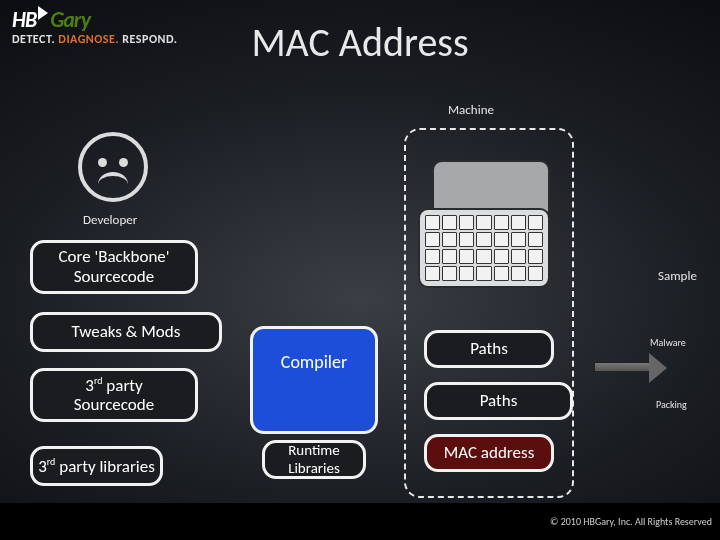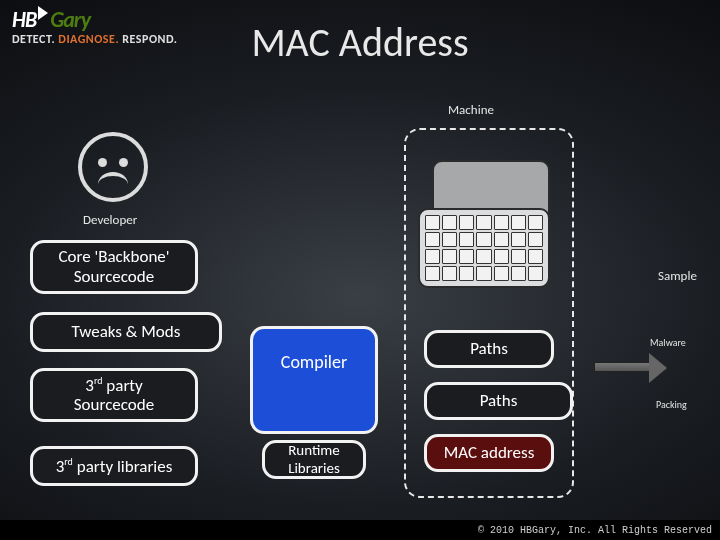--- a/index.html
+++ b/index.html
@@ -42,24 +42,24 @@
     position:absolute; top:32px; left:12px;
     font-size:12px; letter-spacing:0.5px;
     color:#ccc; font-weight:700;
   }
   .logo-sub .detect{color:#e0e0e0;}
   .logo-sub .diagnose{color:#e07030;}
   .logo-sub .respond{color:#e0e0e0;}
   
   .footer {
     position:absolute; left:0; right:0; bottom:0;
-    height:20px; background:#000;
+    height:37px; background:#000;
     display:flex; align-items:center; justify-content:flex-end;
     padding-right:8px;
-    font-size:10px; color:#cfcfcf;font-family:Liberation Mono, monospace;
+    font-size:10px; color:#cfcfcf;
   }
   
   .small-label {
     position:absolute;
     font-size:13px; color:#e6e6e6;
   }
   
   .pill {
     position:absolute;
     background:#1a1c1f;
@@ -176,21 +176,21 @@
 </div>
 <div class="pill" style="top:312px; left:30px; width:192px; height:40px;">
   <span>Tweaks &amp; Mods</span>
 </div>
 <div class="pill" style="top:368px; left:30px; width:168px; height:54px; flex-direction:column;border-radius:14px;">
   <span>
     <span>3</span><sup style="font-size:10px;">rd</sup><span> party</span>
   </span>
   <span>Sourcecode</span>
 </div>
-<div class="pill" style="top:446px; left:30px; width:168px; height:40px;">
+<div class="pill" style="top:446px; left:30px; width:133px; height:40px;">
   <span>
     <span>3</span><sup style="font-size:10px;">rd</sup><span> party libraries</span>
   </span>
 </div>
 
 <div class="big-pill" style="top:326px; left:250px; width:128px; height:108px; padding-top:22px;">
   <span>Compiler</span>
 </div>
 <div class="pill" style="top:440px; left:262px; width:104px; height:39px; font-size:15px;">
   <span>Runtime Libraries</span>

